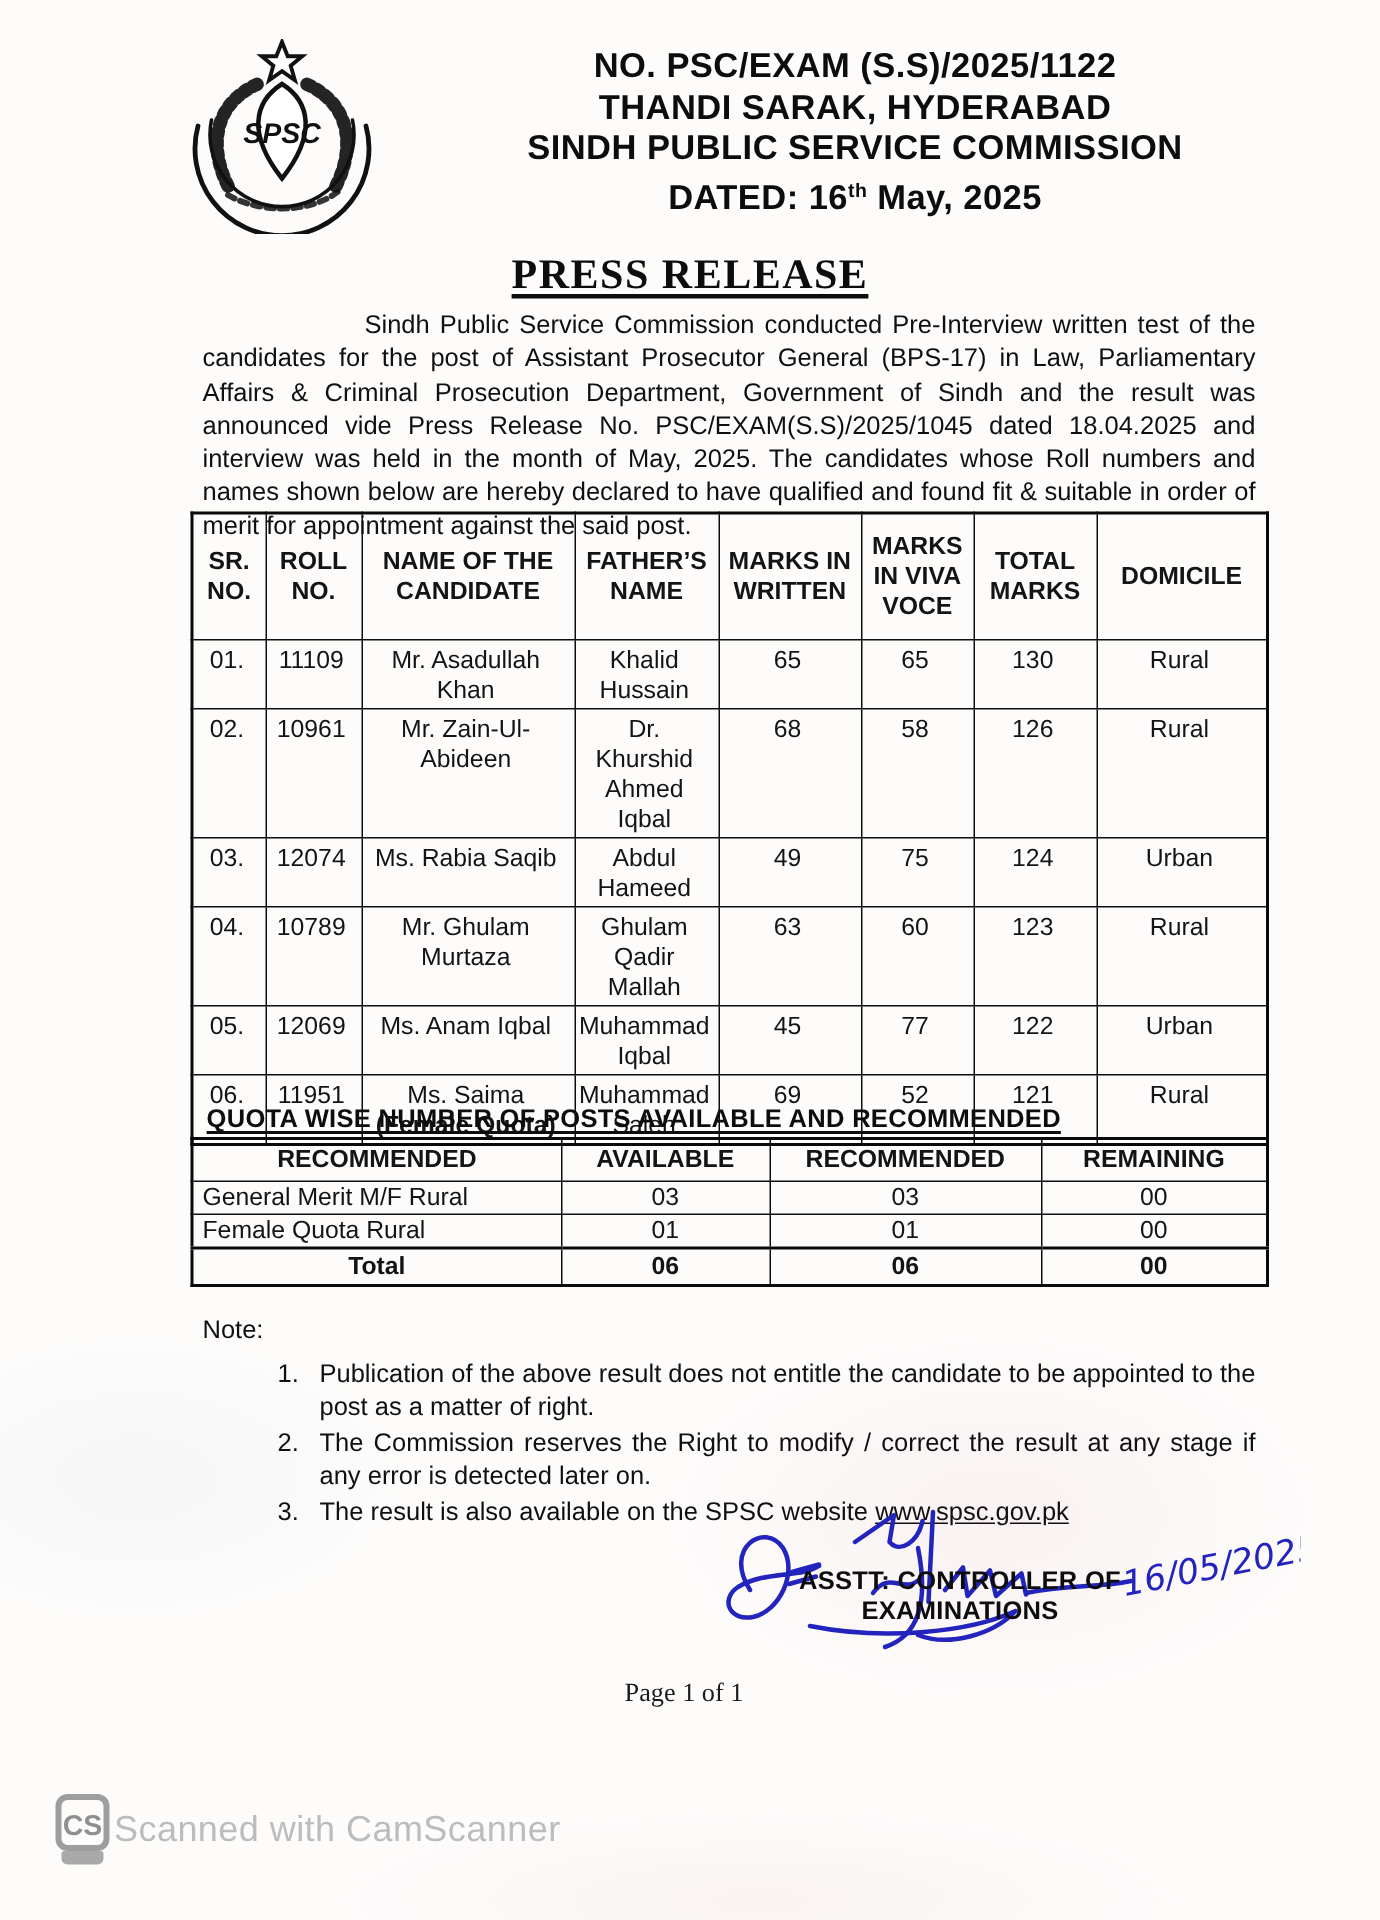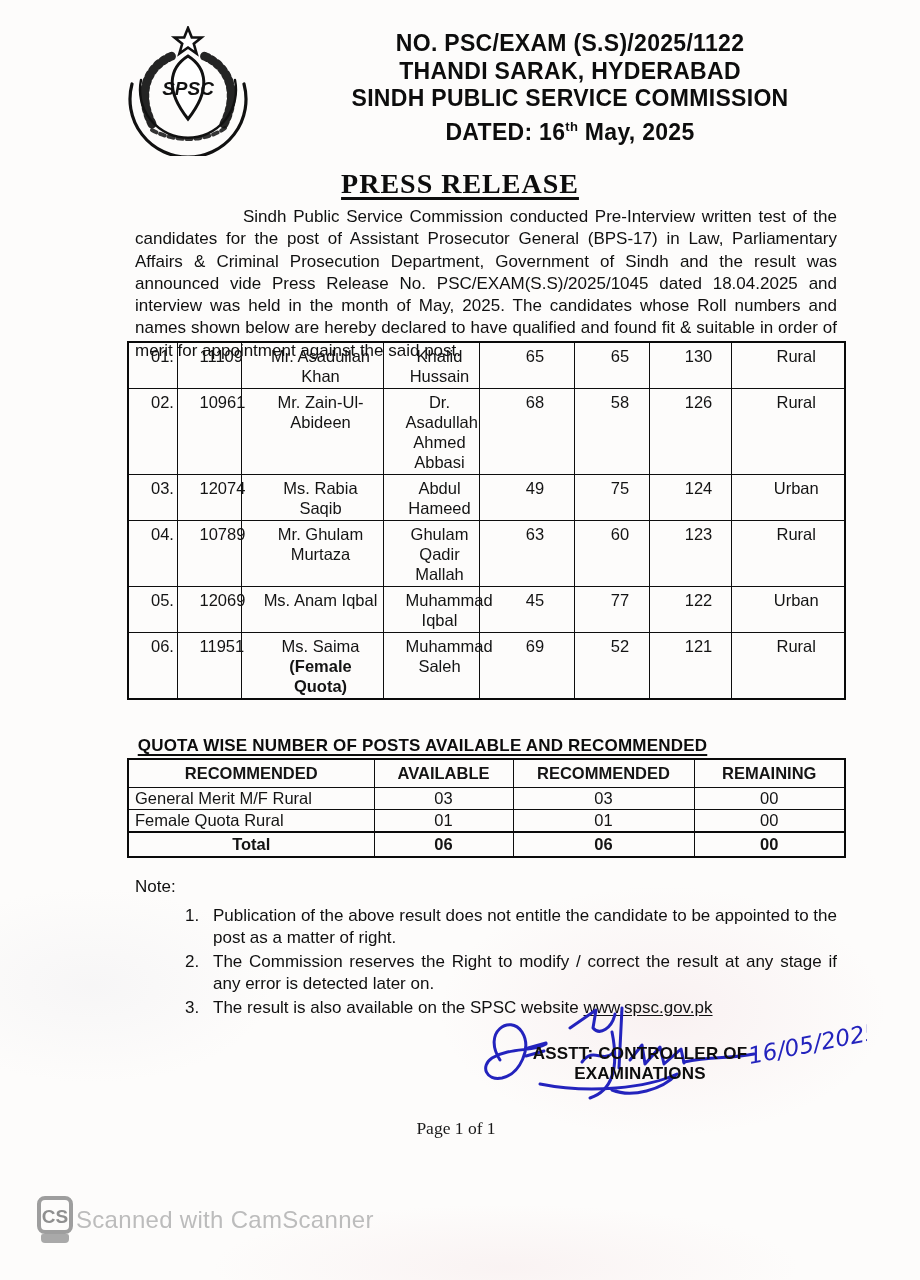--- a/index.html
+++ b/index.html
@@ -32,21 +32,21 @@
   .intro {
     position:absolute; top:206px; left:135px; width:702px;
     font-size:17px; line-height:22.3px; text-align:justify; text-indent:108px; color:#101010;
   }
 
   
   table { border-collapse:collapse; table-layout:fixed; }
   .result-table { position:absolute; top:341px; left:127px; width:717px; border:2.5px solid #0a0a0a; }
   .result-table th, .result-table td { border:1.6px solid #0e0e0e; font-size:16.5px; }
   .result-table th { font-weight:bold; text-align:center; vertical-align:middle; line-height:20px; padding:3px 2px; height:84px; }
-  .result-table td { vertical-align:top; padding:3px 5px 2px 22px; line-height:20px;text-align:center; }
+  .result-table td { vertical-align:top; padding:3px 5px 2px 2px; line-height:20px;text-align:center; }
   .ta-c { text-align:center; }
   .ta-r { text-align:right; }
   .quota-note { display:block; font-weight:bold; }
 
   .quota-title {
     position:absolute; top:736px; left:127px; width:591px; text-align:center;
     font-weight:bold; font-size:17px; letter-spacing:0.2px;
     text-decoration:underline; text-decoration-thickness:2px; text-underline-offset:3px; color:#0d0d0d;
   }
   .quota-table { position:absolute; top:758px; left:127px; width:717px; border:2.5px solid #0a0a0a; }
@@ -118,35 +118,45 @@
       <col style="width:49px">
         <col style="width:64px">
         <col style="width:142px">
         <col style="width:96px">
       <col style="width:95px">
         <col style="width:75px">
         <col style="width:82px">
         <col style="width:114px">
     </colgroup>
     <tbody>
+        <tr>
+      <th>SR. NO.</th>
+      <th>ROLL NO.</th>
+      <th>NAME OF THE CANDIDATE</th>
+      <th>FATHER’S NAME</th>
+      <th>MARKS IN WRITTEN</th>
+      <th>MARKS IN VIVA VOCE</th>
+      <th>TOTAL MARKS</th>
+      <th>DOMICILE</th>
+    </tr>
     <tr style="height:41px">
       <td class="ta-c">01.</td>
       <td class="ta-c">11109</td>
       <td>Mr. Asadullah Khan</td>
       <td>Khalid Hussain</td>
       <td class="ta-c">65</td>
       <td class="ta-c">65</td>
       <td class="ta-c">130</td>
       <td>Rural</td>
     </tr>
     <tr style="height:75px">
       <td class="ta-c">02.</td>
       <td class="ta-c">10961</td>
       <td>Mr. Zain-Ul-Abideen</td>
-      <td>Dr. Asadullah Ahmed Abbasi</td>
+      <td>Dr. Khurshid Ahmed Iqbal</td>
       <td class="ta-c">68</td>
       <td class="ta-c">58</td>
       <td class="ta-c">126</td>
       <td>Rural</td>
     </tr>
     <tr style="height:39px">
       <td class="ta-c">03.</td>
       <td class="ta-c">12074</td>
       <td>Ms. Rabia Saqib</td>
       <td>Abdul Hameed</td>

